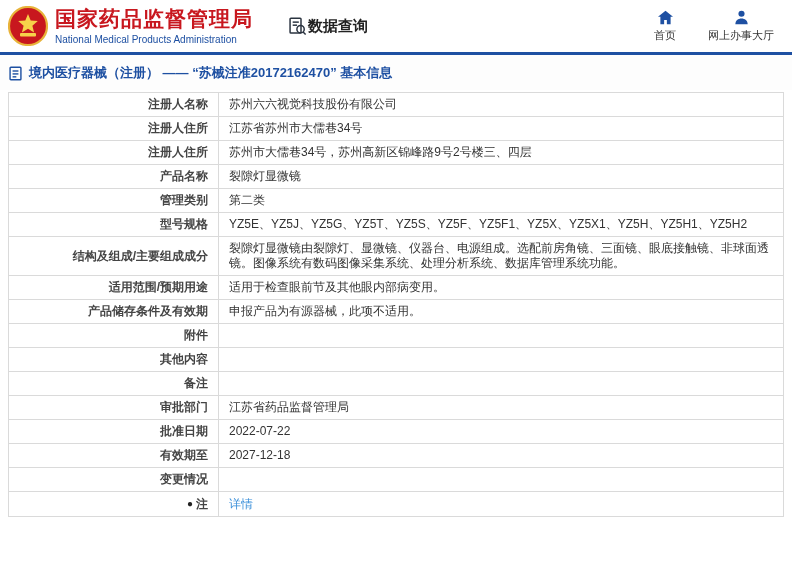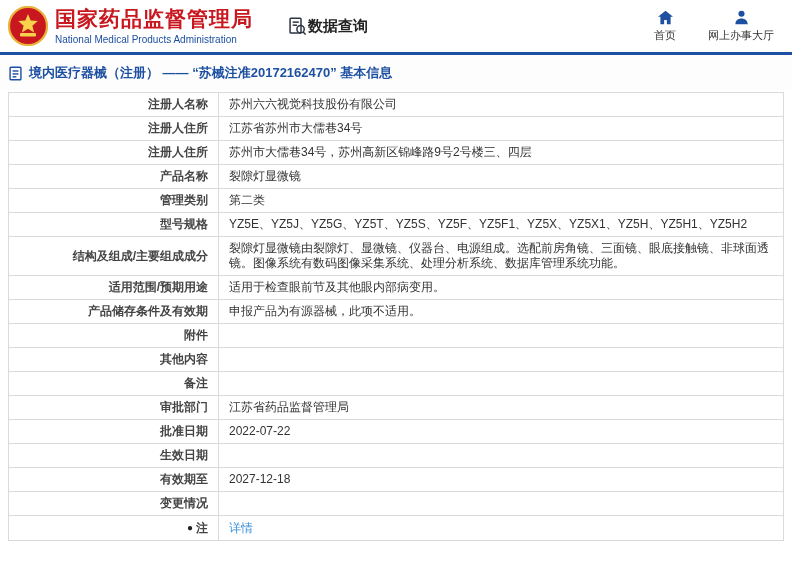--- a/index.html
+++ b/index.html
@@ -150,24 +150,20 @@
         </tr>
         <tr>
           <td class="label-cell">审批部门</td>
           <td class="value-cell">江苏省药品监督管理局</td>
         </tr>
         <tr>
           <td class="label-cell">批准日期</td>
           <td class="value-cell">2022-07-22</td>
         </tr>
         <tr>
-          <td class="label-cell">生效日期</td>
-          <td class="value-cell"></td>
-        </tr>
-        <tr>
           <td class="label-cell">有效期至</td>
           <td class="value-cell">2027-12-18</td>
         </tr>
         <tr>
           <td class="label-cell">变更情况</td>
           <td class="value-cell"></td>
         </tr>
         <tr>
           <td class="label-cell"><span class="note-bullet">●</span>注</td>
           <td class="value-cell"><a class="detail-link" href="#">详情</a></td>

